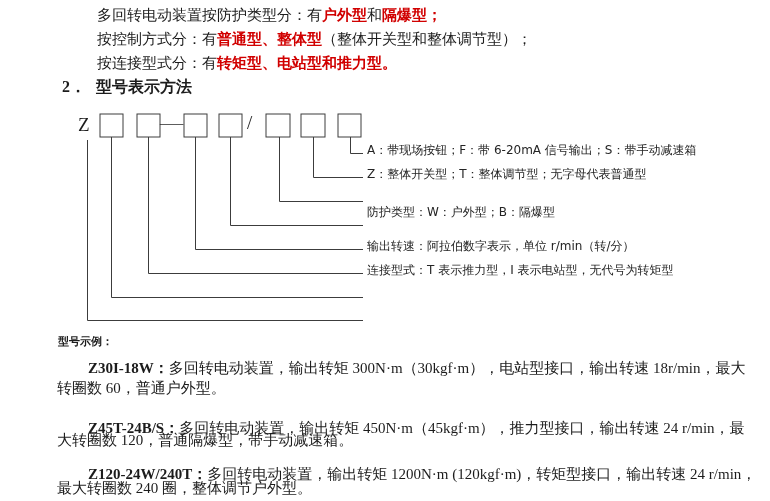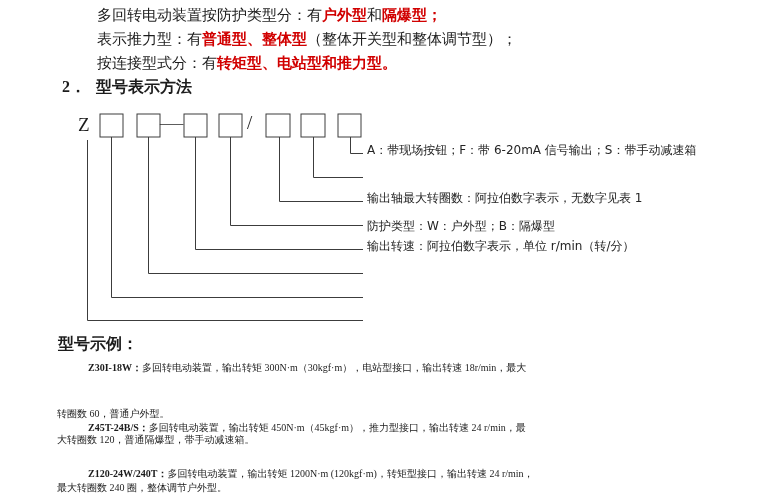--- a/index.html
+++ b/index.html
@@ -11,28 +11,28 @@
   .seg-r { color:#d10000; }
   .heading { left:62px; top:77px; font-size:16px; font-weight:bold; }
   .heading .num { display:inline-block; margin-right:10px; }
   .diagram { position:absolute; left:0; top:108px; width:770px; height:235px; }
   .diagram svg { position:absolute; left:0; top:0; }
   .model-z { position:absolute; left:78px; top:6px; font-size:19px; }
   .sep-dash { position:absolute; left:160px; top:7px; font-size:15px; transform:scaleX(1.55); transform-origin:left center; }
   .sep-slash { position:absolute; left:247px; top:4px; font-size:19px; }
   .dlabel { position:absolute; left:367px; height:16px; line-height:16px; font-size:12px;
             font-family:"DejaVu Sans","Liberation Sans",sans-serif; color:#242424; white-space:nowrap; }
-  .ex-title { left:58px; top:334px; font-size:16px; font-weight:bold; }
-  .ex { font-size:10px; line-height:20px;font-family:Liberation Serif, serif; }
+  .ex-title { left:58px; top:334px; font-size:11px; font-weight:bold; }
+  .ex { font-size:15px; line-height:20px;font-family:Liberation Serif, serif; }
 </style>
 </head>
 <body>
 
 <div class="abs intro" style="top:5px"><span>多回转电动装置按防护类型分：有</span><span class="seg-b seg-r">户外型</span><span>和</span><span class="seg-b seg-r">隔爆型</span><span class="seg-b seg-r">；</span></div>
-<div class="abs intro" style="top:29px"><span>表示推力型：有</span><span class="seg-b seg-r">普通型、整体型</span><span>（整体开关型和整体调节型）；</span></div>
+<div class="abs intro" style="top:29px"><span>按控制方式分：有</span><span class="seg-b seg-r">普通型、整体型</span><span>（整体开关型和整体调节型）；</span></div>
 <div class="abs intro" style="top:53px"><span>按连接型式分：有</span><span class="seg-b seg-r">转矩型、电站型和推力型</span><span class="seg-b seg-r">。</span></div>
 
 <div class="abs heading">
   <span class="num">2．</span><span>型号表示方法</span>
 </div>
 
 <div class="diagram">
   <svg width="770" height="235" viewBox="0 0 770 235">
     <g stroke="#3c3c3c" stroke-width="1" fill="none">
       <rect x="100" y="6" width="23" height="23"></rect>
@@ -50,24 +50,25 @@
       <path d="M148.5,29 V165.5 H363"></path>
       <path d="M111.5,29 V189.5 H363"></path>
       <path d="M87.5,32  V212.5 H363"></path>
     </g>
   </svg>
   <span class="model-z">Z</span>
   <span class="sep-dash">—</span>
   <span class="sep-slash">/</span>
 
   <div class="dlabel" style="top:34px">A：带现场按钮；F：带 6-20mA 信号输出；S：带手动减速箱</div>
-  <div class="dlabel" style="top:82px">输出轴最大转圈数：阿拉伯数字表示，无数字见表 1</div>
-  <div class="dlabel" style="top:110px">防护类型：W：户外型；B：隔爆型</div>
+  <div class="dlabel" style="top:58px">Z：整体开关型；T：整体调节型；无字母代表普通型</div>
+  <div class="dlabel" style="top:96px">防护类型：W：户外型；B：隔爆型</div>
   <div class="dlabel" style="top:130px">输出转速：阿拉伯数字表示，单位 r/min（转/分）</div>
+  <div class="dlabel" style="top:154px">连接型式：T 表示推力型，I 表示电站型，无代号为转矩型</div>
 </div>
 
 <div class="abs ex-title">型号示例：</div>
 <div class="abs ex" style="left:88px; top:358px"><span class="seg-b">Z30I-18W：</span><span>多回转电动装置，输出转矩 300N·m（30kgf·m），电站型接口，输出转速 18r/min，最大</span></div>
-<div class="abs ex" style="left:57px; top:404px"><span>转圈数 60，普通户外型。</span></div>
+<div class="abs ex" style="left:57px; top:378px"><span>转圈数 60，普通户外型。</span></div>
 <div class="abs ex" style="left:88px; top:418px"><span class="seg-b">Z45T-24B/S：</span><span>多回转电动装置，输出转矩 450N·m（45kgf·m），推力型接口，输出转速 24 r/min，最</span></div>
 <div class="abs ex" style="left:57px; top:430px"><span>大转圈数 120，普通隔爆型，带手动减速箱。</span></div>
 <div class="abs ex" style="left:88px; top:464px"><span class="seg-b">Z120-24W/240T：</span><span>多回转电动装置，输出转矩 1200N·m (120kgf·m)，转矩型接口，输出转速 24 r/min，</span></div>
 <div class="abs ex" style="left:57px; top:478px"><span>最大转圈数 240 圈，整体调节户外型。</span></div>
 
 </body></html>

